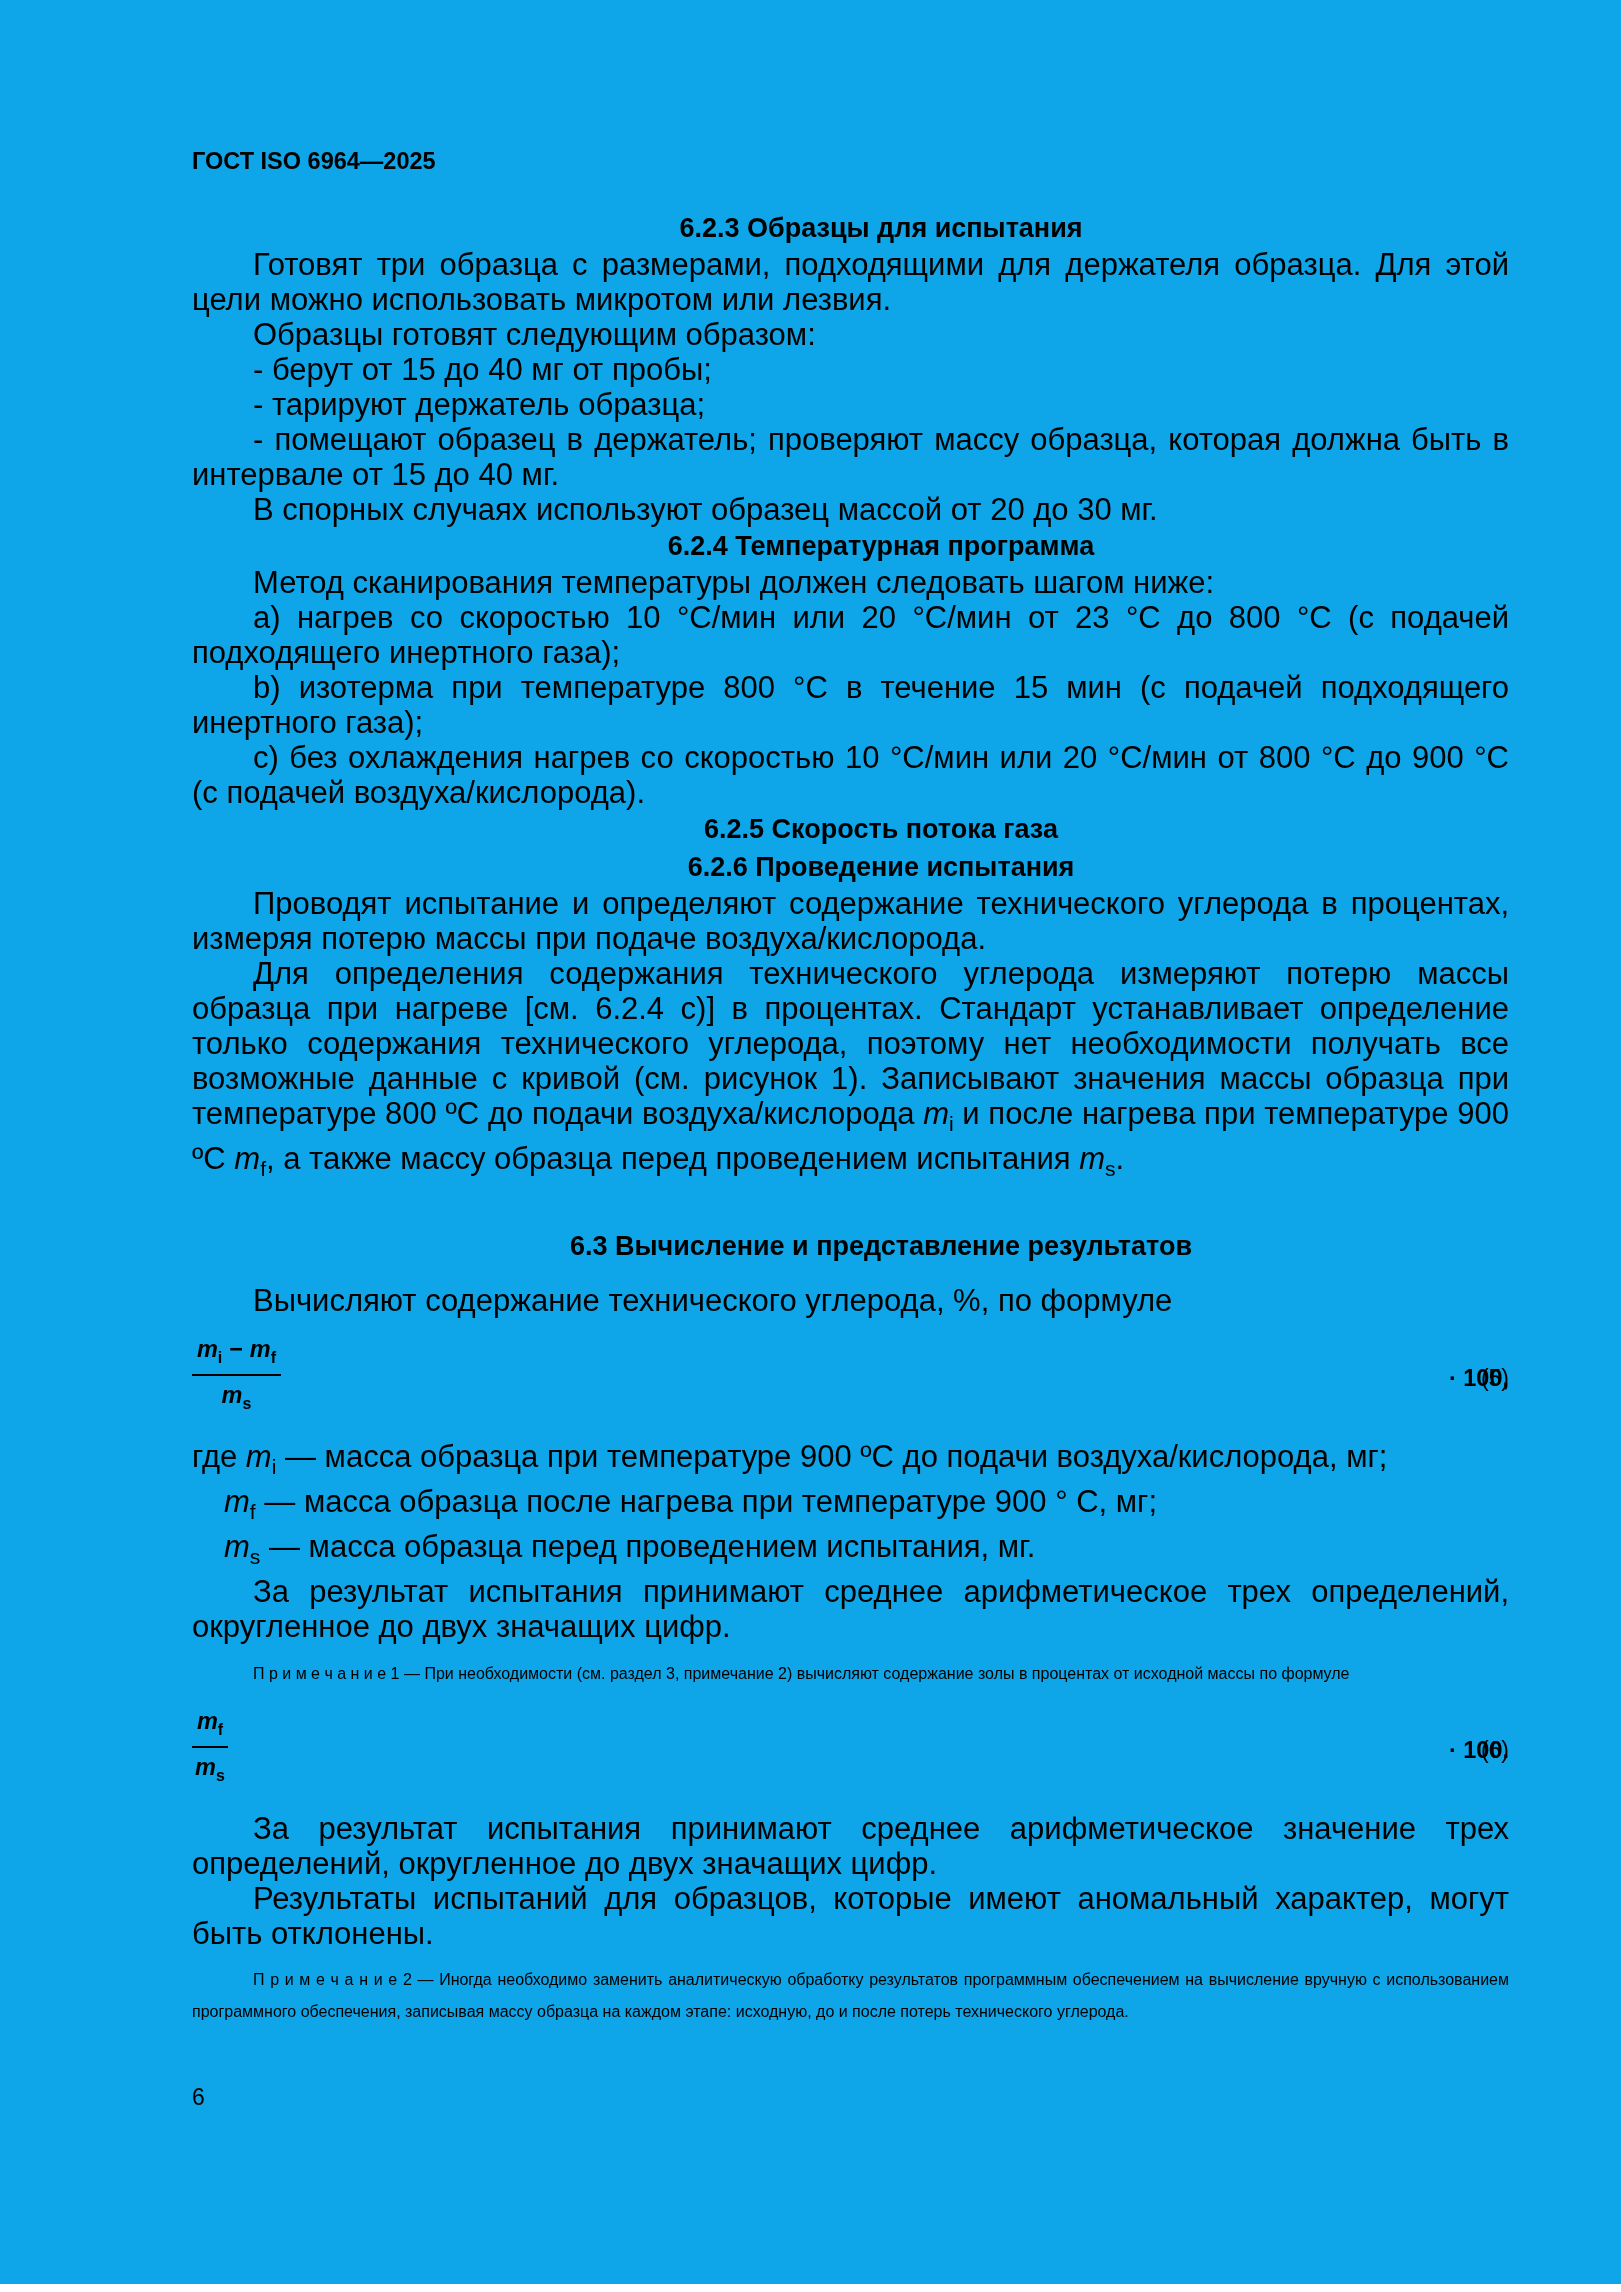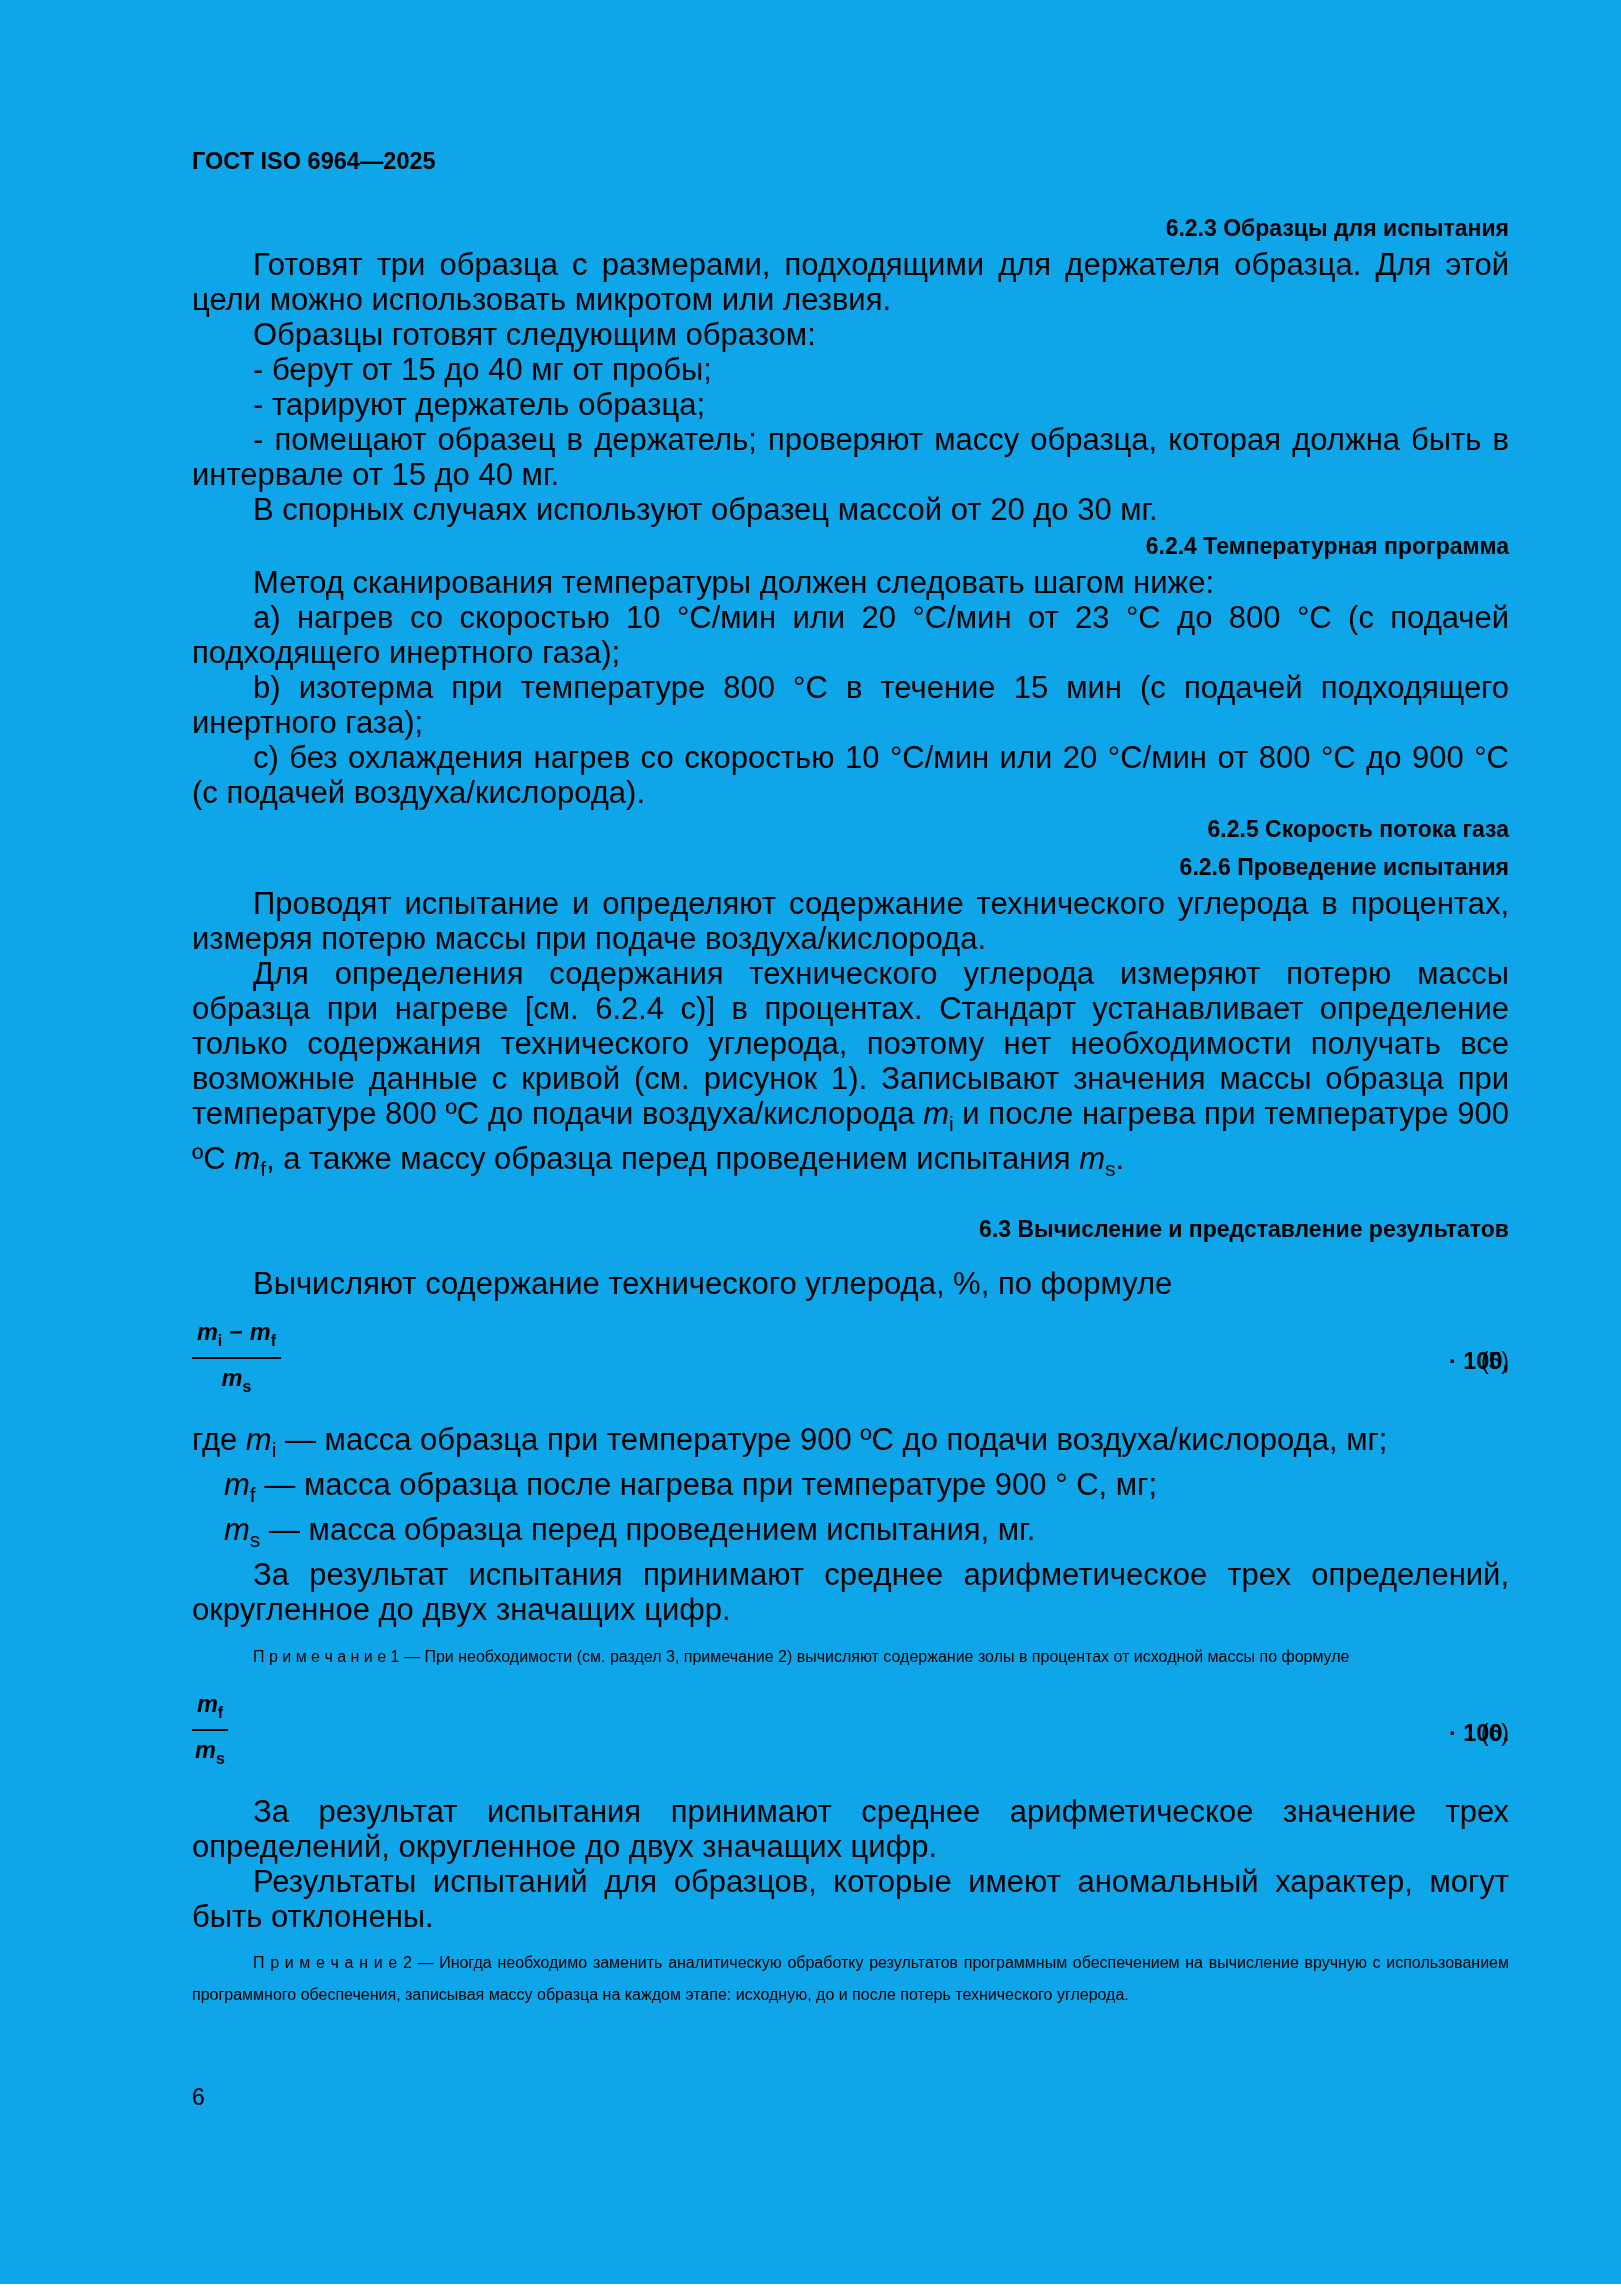--- a/index.html
+++ b/index.html
@@ -20,28 +20,28 @@
     margin: 0 0 33px 0;
   }
   .p {
     font-size: 31px;
     line-height: 35px;
     text-align: justify;
     text-indent: 61px;
     margin: 0;
   }
   .h {
-    font-size: 23px;
+    font-size: 27px;
     line-height: 38px;
     font-weight: bold;
     text-indent: 61px;
-    text-align: right;
+    text-align: center;
     margin: 0;
   }
-  .h63 { margin-top: 24px; margin-bottom: 17.6px; }
+  .h63 { margin-top: 41px; margin-bottom: 17.6px; }
   .note {
     font-size: 16px;
     line-height: 32px;
     text-align: justify;
     text-indent: 61px;
     margin: 13.7px 0 0 0;
   }
   .where-first { text-indent: 0; }
   .where-next  { text-indent: 0; padding-left: 32px; }
   .mvar { white-space: nowrap; }

